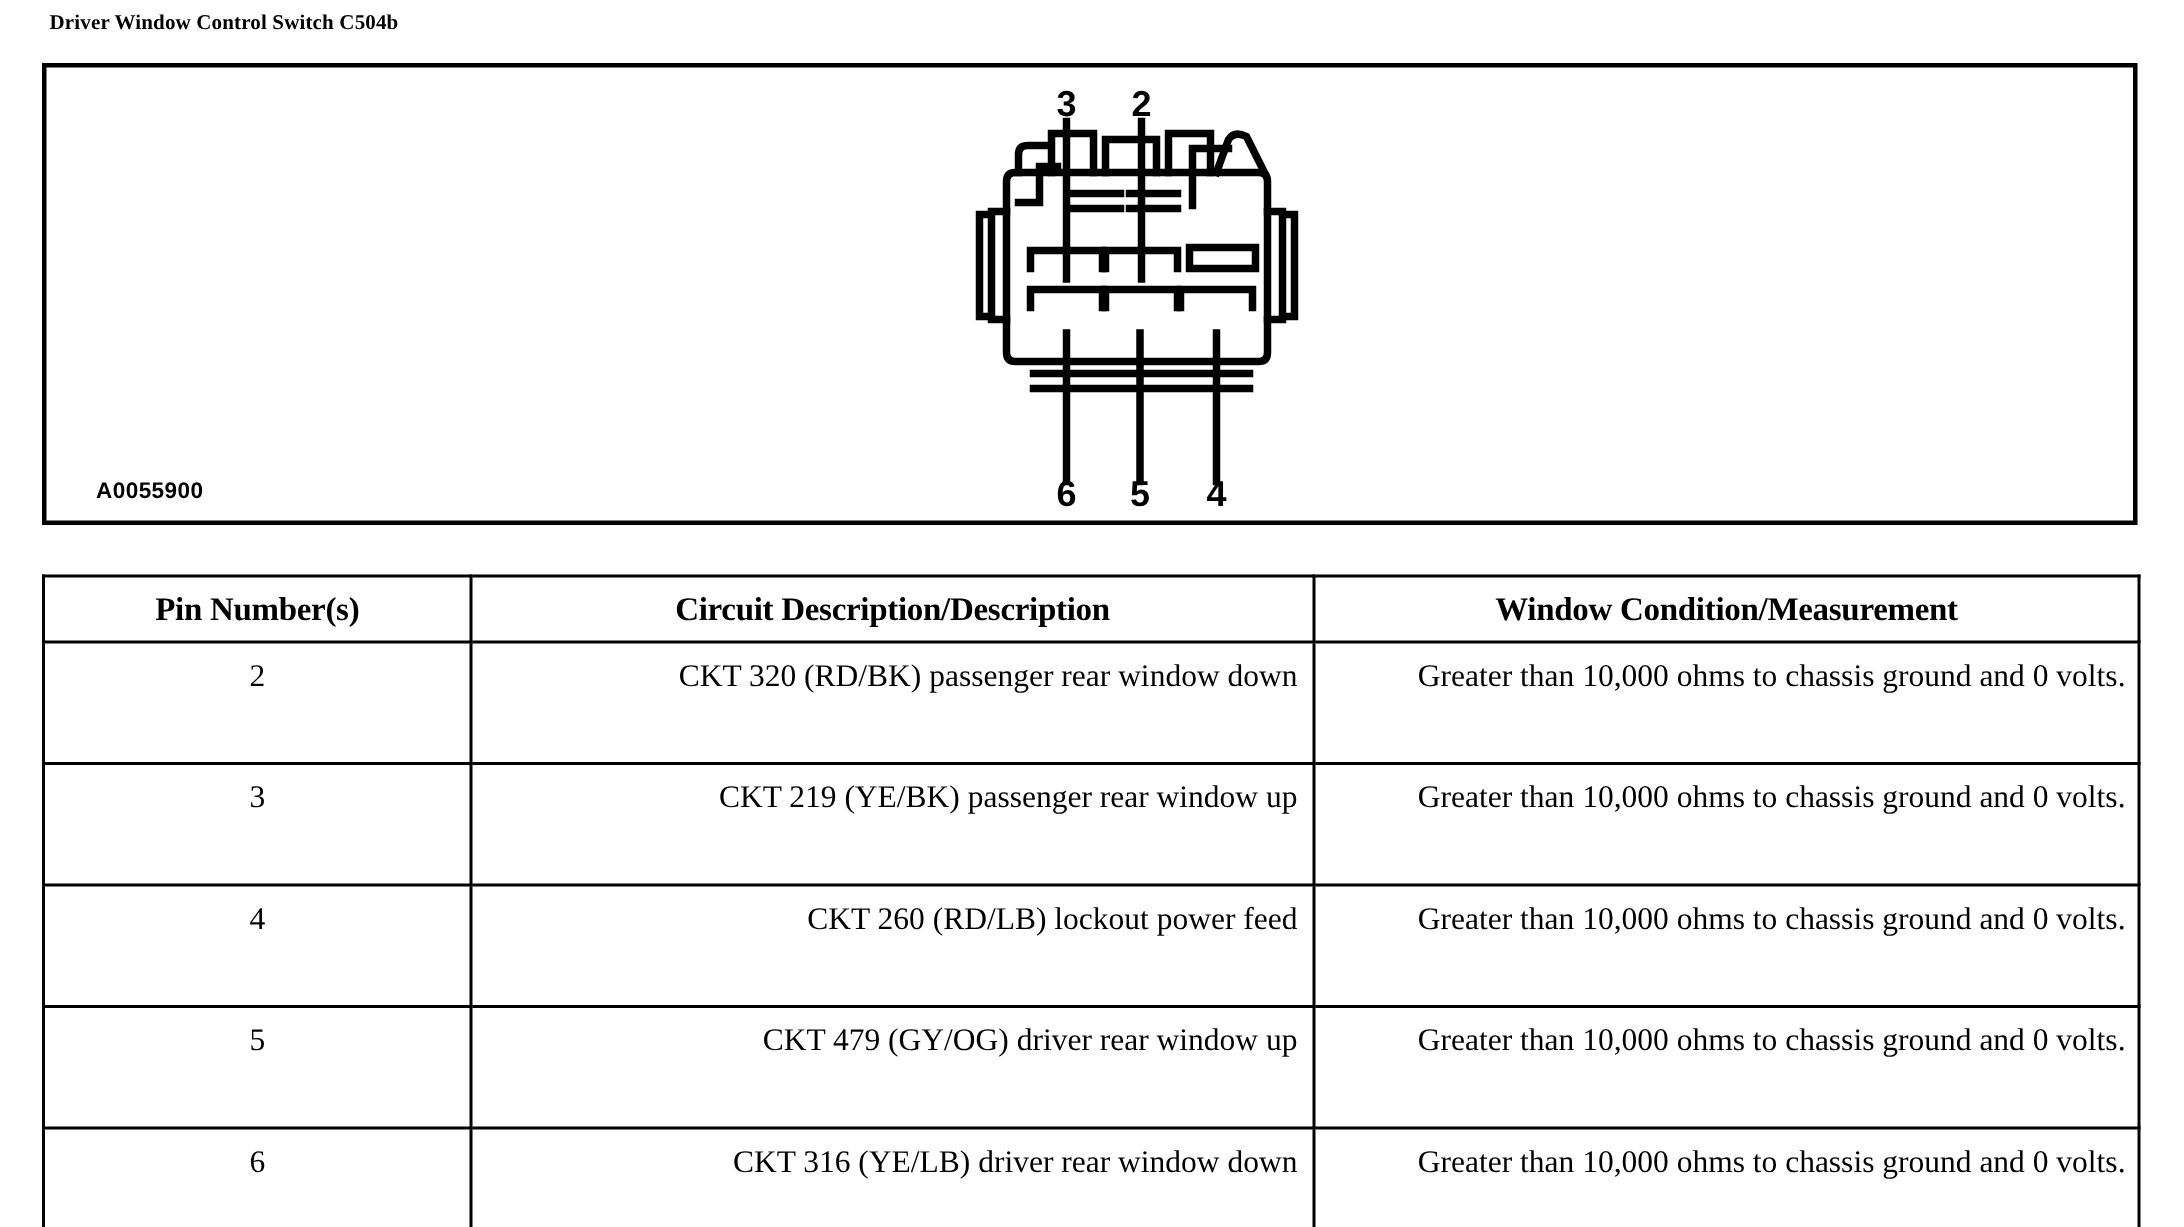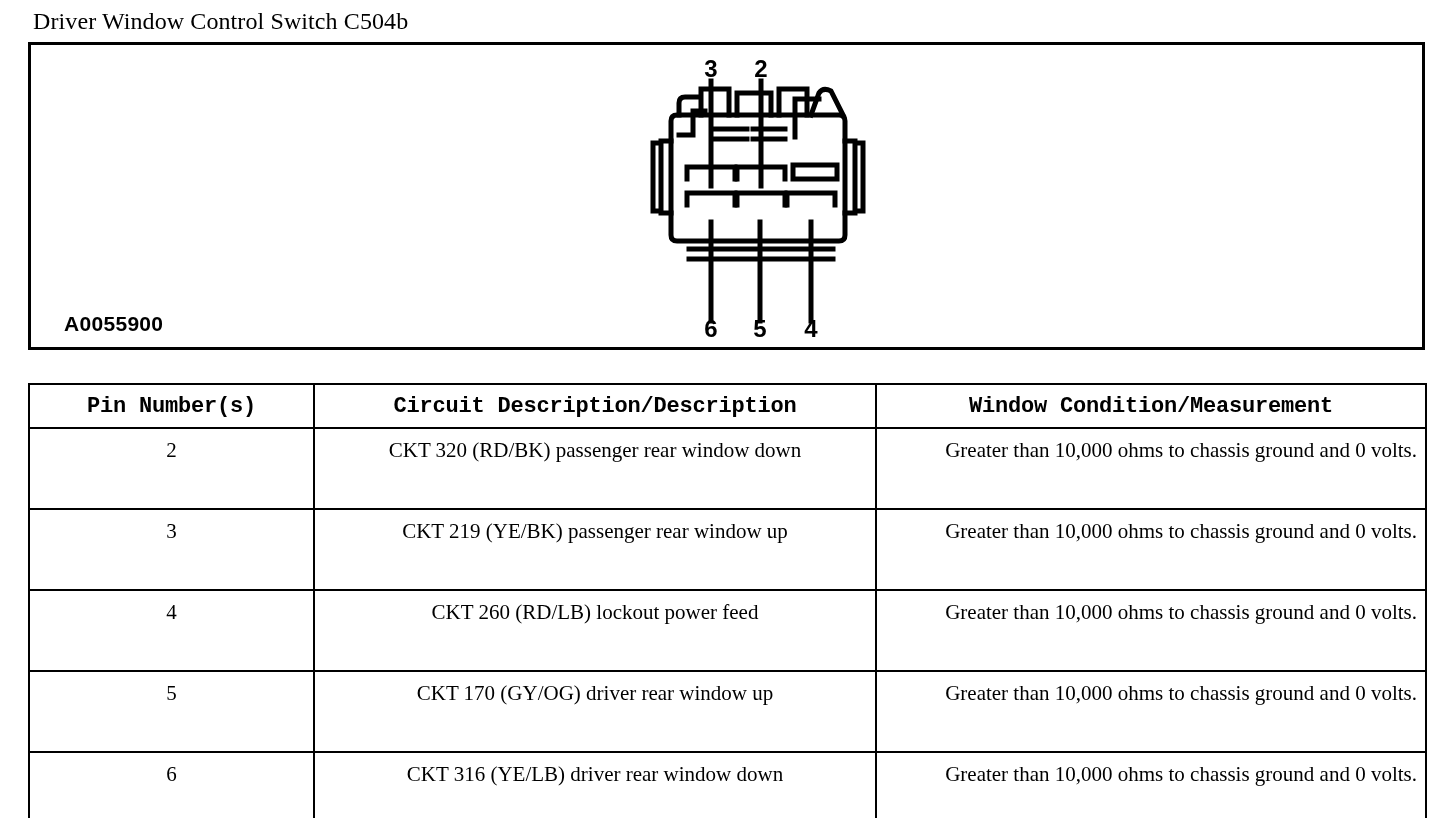--- a/index.html
+++ b/index.html
@@ -2,33 +2,33 @@
 <html><head>
 <meta charset="utf-8">
 <style>
   html,body{margin:0;padding:0;background:#ffffff;}
   body{width:1456px;height:818px;position:relative;font-family:"Liberation Serif",serif;color:#000;}
 
   
   #doc-title{
     position:absolute;left:33px;top:8px;
     font-family:"Liberation Serif",serif;
-    font-weight:normal;font-size:24px;letter-spacing:.1px;
+    font-weight:bold;font-size:14px;letter-spacing:.1px;
     white-space:nowrap;
   }
 
   
   #figure-frame{
     position:absolute;left:28px;top:42px;width:1397px;height:308px;
     border:3px solid #000;box-sizing:border-box;background:#fff;
   }
   #figure-id{
     position:absolute;left:33px;bottom:11px;
     font-family:"Liberation Sans",sans-serif;
-    font-size:21px;font-weight:bold;letter-spacing:.3px;
+    font-size:15px;font-weight:bold;letter-spacing:.3px;
   }
 
   
   #connector-drawing{
     position:absolute;left:612px;top:14px;width:240px;height:280px;
   }
   #connector-drawing svg{display:block;}
 
   
   #pin-table{
@@ -38,37 +38,37 @@
   #pin-table col.c-pin{width:285px;}
   #pin-table col.c-ckt{width:562px;}
   #pin-table col.c-cond{width:550px;}
 
   #pin-table th,#pin-table td{
     border:2px solid #000;
     padding:0;
     vertical-align:top;
   }
   #pin-table thead th{
-    font-family:Liberation Mono, monospace;
+    font-family:Liberation Serif, serif;
     font-weight:bold;
     font-size:22px;
     text-align:center;
     height:42px;
     vertical-align:middle;
     letter-spacing:-.2px;
     white-space:nowrap;
   }
   #pin-table tbody td{
     font-family:"Liberation Serif",serif;
     font-size:21px;
     line-height:1.32;
     height:71px;
   }
   .cell-pin{text-align:center;padding-top:8px !important;}
-  .cell-ckt{text-align:center;padding:8px 10px 0 10px !important;}
+  .cell-ckt{text-align:right;padding:8px 10px 0 10px !important;}
   .cell-cond{text-align:right;padding:8px 8px 0 10px !important;}
 </style>
 </head>
 <body>
 
 <div id="doc-title">Driver Window Control Switch C504b</div>
 
 <div id="figure-frame">
 
   <div id="connector-drawing">
@@ -156,21 +156,21 @@
       <td class="cell-ckt">CKT 219 (YE/BK) passenger rear window up</td>
       <td class="cell-cond">Greater than 10,000 ohms to chassis ground and 0 volts.</td>
     </tr>
     <tr>
       <td class="cell-pin">4</td>
       <td class="cell-ckt">CKT 260 (RD/LB) lockout power feed</td>
       <td class="cell-cond">Greater than 10,000 ohms to chassis ground and 0 volts.</td>
     </tr>
     <tr>
       <td class="cell-pin">5</td>
-      <td class="cell-ckt">CKT 170 (GY/OG) driver rear window up</td>
+      <td class="cell-ckt">CKT 479 (GY/OG) driver rear window up</td>
       <td class="cell-cond">Greater than 10,000 ohms to chassis ground and 0 volts.</td>
     </tr>
     <tr>
       <td class="cell-pin">6</td>
       <td class="cell-ckt">CKT 316 (YE/LB) driver rear window down</td>
       <td class="cell-cond">Greater than 10,000 ohms to chassis ground and 0 volts.</td>
     </tr>
   </tbody>
 </table>
 

